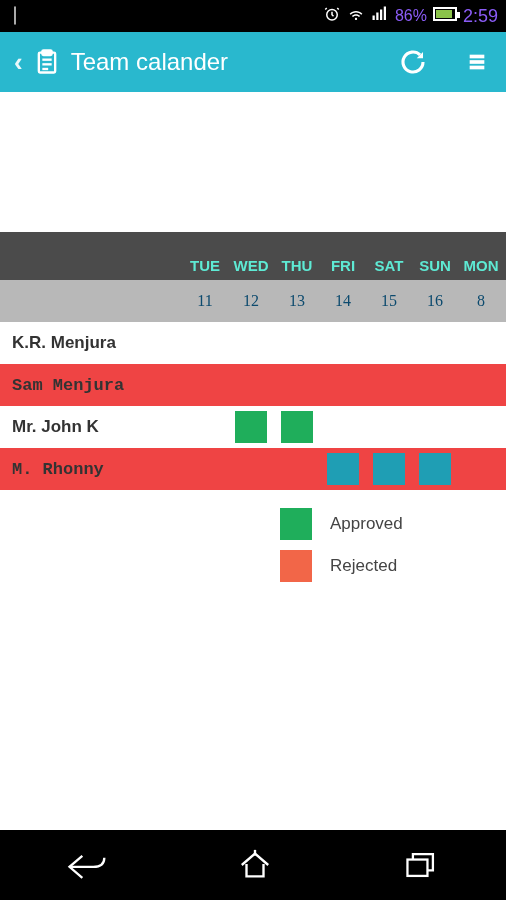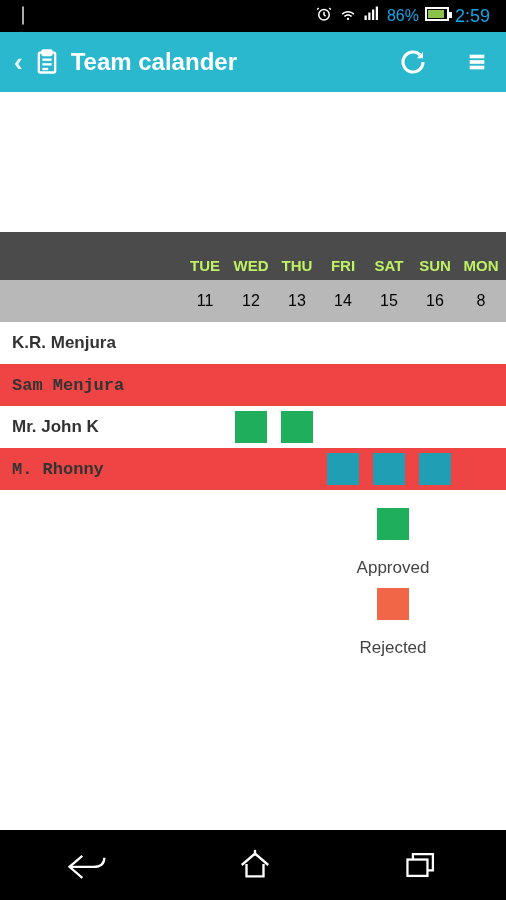--- a/index.html
+++ b/index.html
@@ -7,25 +7,25 @@
     width: 506px;
     height: 900px;
     font-family: Arial, Helvetica, sans-serif;
     background: #ffffff;
     overflow: hidden;
     position: relative;
   }
   .status-bar {
     height: 32px;
     background: #000000;
-    color: #0ea5e9;
+    color: #8b5cf6;
     display: flex;
     align-items: center;
     justify-content: center;
-    padding: 0 16px;
+    padding: 0 8px;
     font-size: 16px;
     gap: 6px;
   }
   .status-left { margin-right: auto; padding-left: 6px; }
   .phone-icon {
     width: 10px; height: 16px;
     border: 1.5px solid #aaa;
     border-radius: 2px;
     position: relative;
   }
@@ -54,53 +54,54 @@
   }
   .back-chevron {
     font-size: 26px;
     font-weight: bold;
     color: #ffffff;
     opacity: 0.9;
   }
   .clipboard-icon svg { display: block; }
   .app-title {
     font-size: 24px;
-    font-weight: 700;
+    font-weight: 400;
     flex: 1;
   }
   .refresh-icon svg, .menu-icon svg { display: block; }
   .menu-icon { margin-left: 28px; margin-right: 4px;}
   .spacer-top { height: 140px; background: #fff; }
 
   .cal-header-dark {
     height: 48px;
     background: #4b4b4b;
     display: flex;
     align-items: flex-end;
     padding-bottom: 6px;
   }
   .name-col { width: 182px; flex-shrink: 0; }
   .day-col {
     width: 46px;
     text-align: center;
-    color: #bef264;
+    color: #5eead4;
     font-weight: bold;
     font-size: 15px;
   }
   .cal-header-light {
     height: 42px;
     background: #b8b8b8;
     display: flex;
     align-items: center;
   }
   .date-col {
     width: 46px;
     text-align: center;
-    color: #000000;
+    color: #0c4a6e;
     font-size: 16px;
+    font-family: Liberation Serif, serif;
   }
   .cal-row {
     height: 42px;
     display: flex;
     align-items: center;
   }
   .cal-row.alt { background: #ef4444; font-family: Liberation Mono, monospace; }
   .person-name {
     width: 182px;
     padding-left: 12px;
@@ -128,21 +129,20 @@
     margin-top: 18px;
     padding-left: 280px;
   }
   .legend-row {
     display: flex;
     align-items: center;
     gap: 18px;
     margin-bottom: 10px;
     font-size: 17px;
     color: #444;
-    flex-direction: column;
   }
   .legend-block { width: 32px; height: 32px; }
 
   .nav-bar {
     position: absolute;
     bottom: 0; left: 0; right: 0;
     height: 70px;
     background: #000000;
     display: flex;
     align-items: center;

